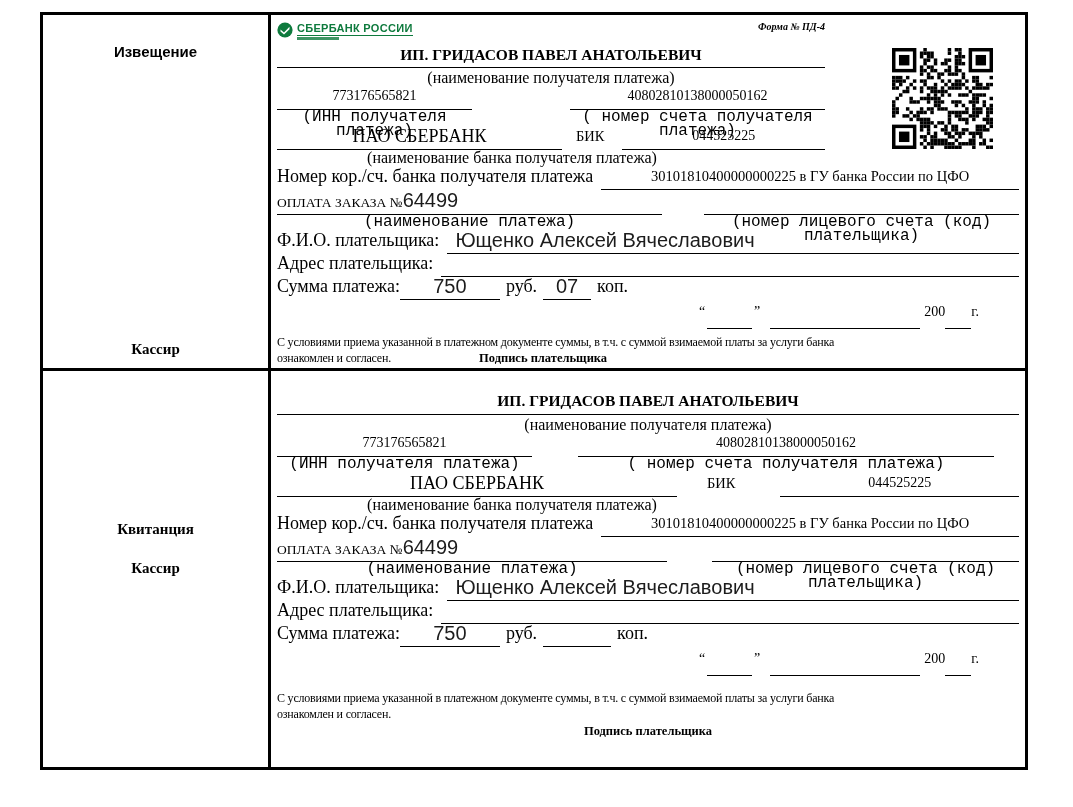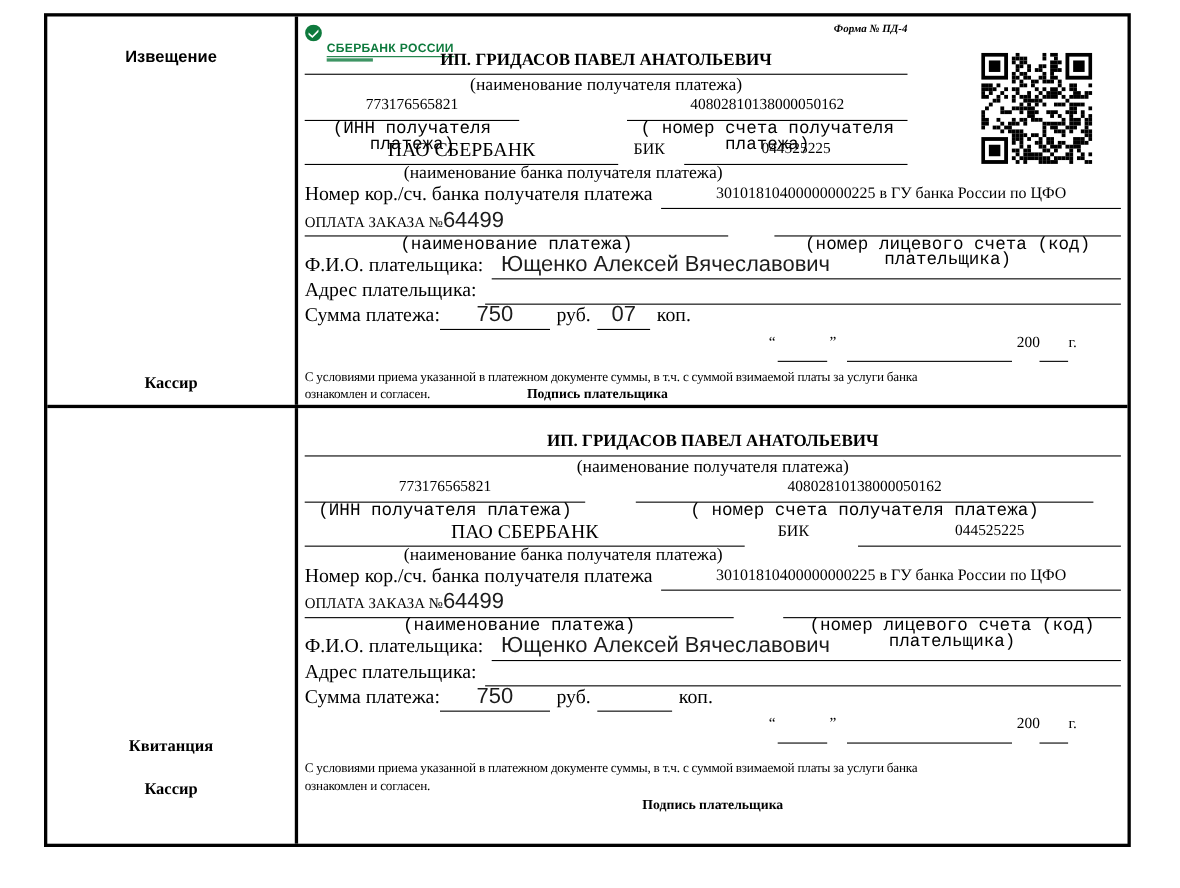--- a/index.html
+++ b/index.html
@@ -4,21 +4,21 @@
 <style>
   * { margin:0; padding:0; box-sizing:border-box; }
   html,body { background:#fff; }
   body { width:1073px; height:807px; position:relative; font-family:"Liberation Serif", serif; color:#000; }
   .sheet { position:absolute; left:40px; top:12px; width:988px; height:758px; border:3px solid #000; background:#fff; }
   .slip { display:flex; width:100%; }
   .slip-top { height:353px; }
   .slip-bottom { height:399px; border-top:3px solid #000; }
   .stub { width:228px; border-right:3px solid #000; display:flex; flex-direction:column; align-items:center; flex:none; }
   .stub-top { justify-content:space-between; padding:28px 0 10px 0; }
-  .stub-bottom { justify-content:flex-end; padding-bottom:40px; gap:22px; }
+  .stub-bottom { justify-content:center; padding-bottom:40px; gap:22px; }
   .stub-title-sans { font-family:"Liberation Sans", sans-serif; font-weight:bold; font-size:15px; }
   .stub-serif { font-weight:bold; font-size:15px; }
   .form { flex:1; position:relative; padding:5px 6px 0 6px; }
   .form-b { padding-top:20px; }
 
   .w548 { width:548px; }
   .row { display:flex; }
   .between { justify-content:space-between; }
   .field { border-bottom:1.5px solid #000; display:inline-block; }
   .center { text-align:center; }
@@ -27,21 +27,21 @@
 
   .lbl { font-size:16px; }
   .lbl-row { text-align:center; height:16px; line-height:15px; }
   .serifval { font-size:14px; }
   .flabel { font-size:18px; white-space:nowrap; }
   .sansval { font-family:"Liberation Sans", sans-serif; font-size:20px; color:#1c1c1c; }
 
   .header-block { width:548px; border-bottom:1.5px solid #000; padding-bottom:3px; margin-bottom:2px; }
   .logo-row { display:flex; justify-content:space-between; align-items:flex-start; height:25px; }
   .sber-logo { display:flex; align-items:flex-start; gap:4px; padding-top:2px; }
-  .sber-textwrap { display:flex; flex-direction:column;margin-top:16px; }
+  .sber-textwrap { display:flex; flex-direction:column; }
   .sber-text { font-family:"Liberation Sans", sans-serif; font-weight:bold; font-size:11px; letter-spacing:.3px; border-bottom:1px solid; padding-bottom:1px; }
   .sber-bar { width:42px; height:3px; margin-top:1px; opacity:.8; }
   .form-code { font-weight:bold; font-style:italic; font-size:10px; padding-top:1px; }
   .payee-name { text-align:center; font-weight:bold; font-size:15.5px; line-height:19px; }
 
   .header-block-b { border-bottom:1.5px solid #000; padding-bottom:4px; margin-bottom:2px; }
 
   .qr { position:absolute; top:33px; right:32px; width:101px; height:101px; }
   .qr svg { width:100%; height:100%; display:block; }
 

